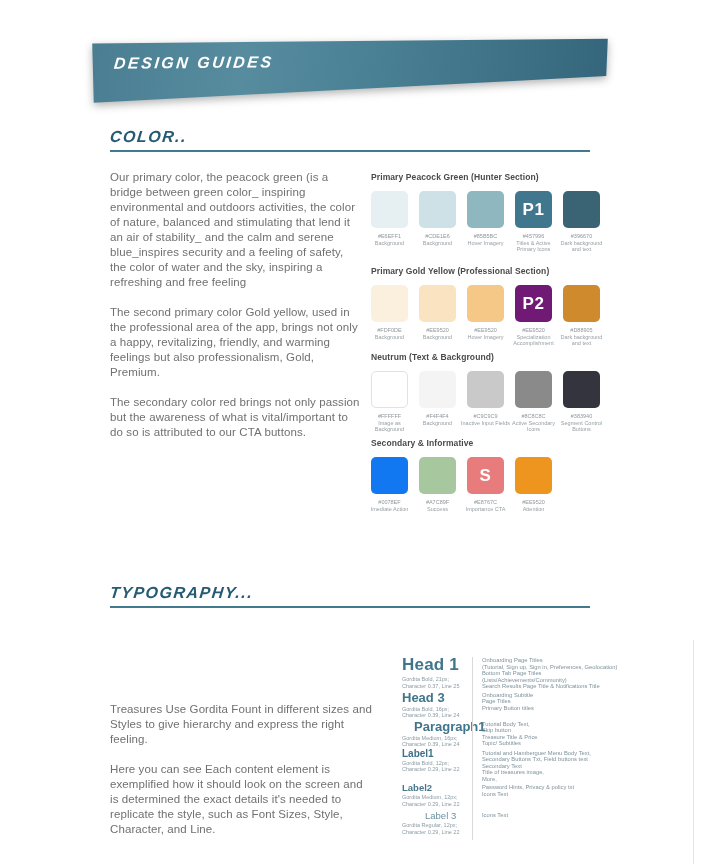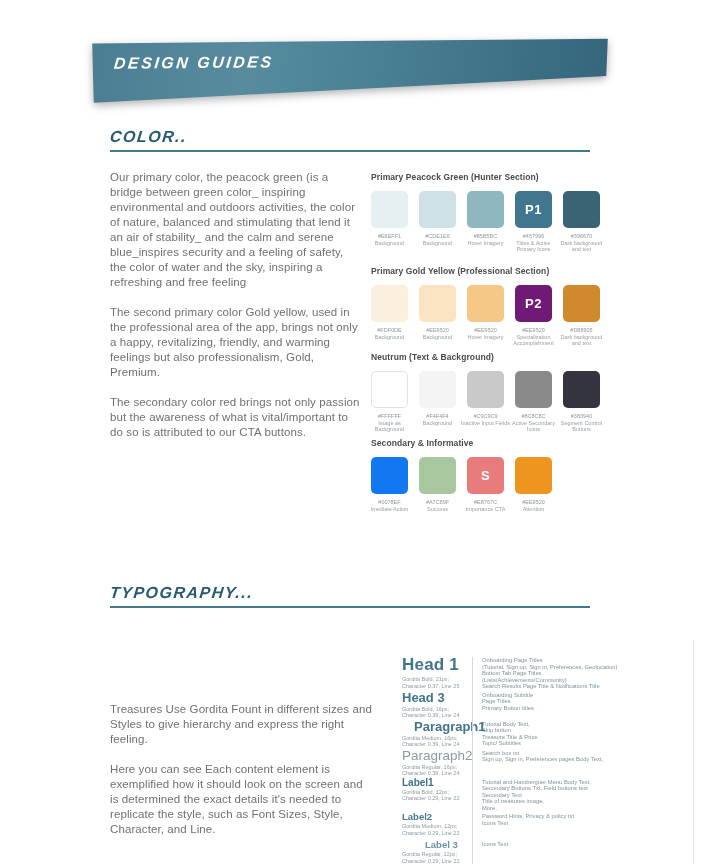--- a/index.html
+++ b/index.html
@@ -46,21 +46,21 @@
 
   
   .palette { position:absolute; left:371px; width:240px; }
   .palette-title { font-size:8.5px; font-weight:bold; color:#4A4A4A; margin-bottom:9px; letter-spacing:0.1px; }
   .swatch-row { display:flex; gap:11px; }
   .swatch { width:37px; flex:0 0 37px; }
   .tile { position:relative; width:37px; height:37px; border-radius:5px; }
   .tile-bordered { border:1px solid #E2E2E2; }
   .badge {
     position:absolute; inset:0; display:flex; align-items:center; justify-content:center;
-    color:#ffffff; font-size:13px; font-weight:bold; letter-spacing:0.5px;border-radius:18px;
+    color:#ffffff; font-size:17px; font-weight:bold; letter-spacing:0.5px;border-radius:18px;
   }
   .swatch-hex, .swatch-usage {
     width:49px; margin-left:-6px; text-align:center;
     font-size:5.5px; line-height:6.5px; color:#98A0A5;
   }
   .swatch-hex { margin-top:5px; color:#8F979C; }
   .pal-1 { top:172px; } .pal-2 { top:266px; } .pal-3 { top:352px; } .pal-4 { top:438px; }
 
   
   .typo-panel { position:absolute; left:402px; top:655px; width:270px; }
@@ -68,21 +68,21 @@
   .t-row { display:flex; min-height:28px; margin-bottom:0; }
   .t-left { width:70px; flex:0 0 70px; }
   .t-right { padding-left:10px; padding-top:2px; }
   .t-name { margin-bottom:1px; }
   .n-head1 { font-size:17px; font-weight:bold; color:#40758C; letter-spacing:0.2px; }
   .n-head2 { font-size:13px; font-weight:bold; color:#40758C; }
   .n-p1    { font-size:13px; font-weight:600;  color:#40758C;padding-left:12px; }
   .n-p2    { font-size:13.5px; font-weight:400; color:#8C9BA3; }
   .n-l1    { font-size:10px; font-weight:bold; color:#3E7187; }
   .n-l2    { font-size:9.5px; font-weight:600; color:#48788B; }
-  .n-l3    { font-size:9.5px; font-weight:700; color:#6C92A1;padding-left:23px; }
+  .n-l3    { font-size:9.5px; font-weight:400; color:#6C92A1;padding-left:23px; }
   .t-spec  { font-size:5.5px; line-height:6.5px; color:#8C9CA4; }
   .t-usage { font-size:5.8px; line-height:6.5px; color:#7E929C; }
 
   .page-edge-line { position:absolute; left:693px; top:640px; bottom:0; width:1px; background:#E4E4E4; }
 </style>
 </head>
 <body>
 
 <div class="page">
 
@@ -271,31 +271,20 @@
         <div class="t-spec">Character 0.39, Line 24</div>
       </div>
       <div class="t-right">
         <div class="t-usage">Tutorial Body Text,</div>
         <div class="t-usage">Skip button</div>
         <div class="t-usage">Treasure Title &amp; Price</div>
         <div class="t-usage">Topic/ Subtitles</div>
       </div>
     </div>
 
-    <div class="t-row">
-      <div class="t-left">
-        <div class="t-name n-p2">Paragraph2</div>
-        <div class="t-spec">Gordita Regular, 16px;</div>
-        <div class="t-spec">Character 0.39, Line 24</div>
-      </div>
-      <div class="t-right">
-        <div class="t-usage">Search box txt</div>
-        <div class="t-usage">Sign up, Sign in, Preferences pages Body Text,</div>
-      </div>
-    </div>
 
     <div class="t-row">
       <div class="t-left">
         <div class="t-name n-l1">Label1</div>
         <div class="t-spec">Gordita Bold, 12px;</div>
         <div class="t-spec">Character 0.29, Line 22</div>
       </div>
       <div class="t-right">
         <div class="t-usage">Tutorial and Hamberguer Menu Body Text,</div>
         <div class="t-usage">Secondary Buttons Txt, Field buttons text</div>

